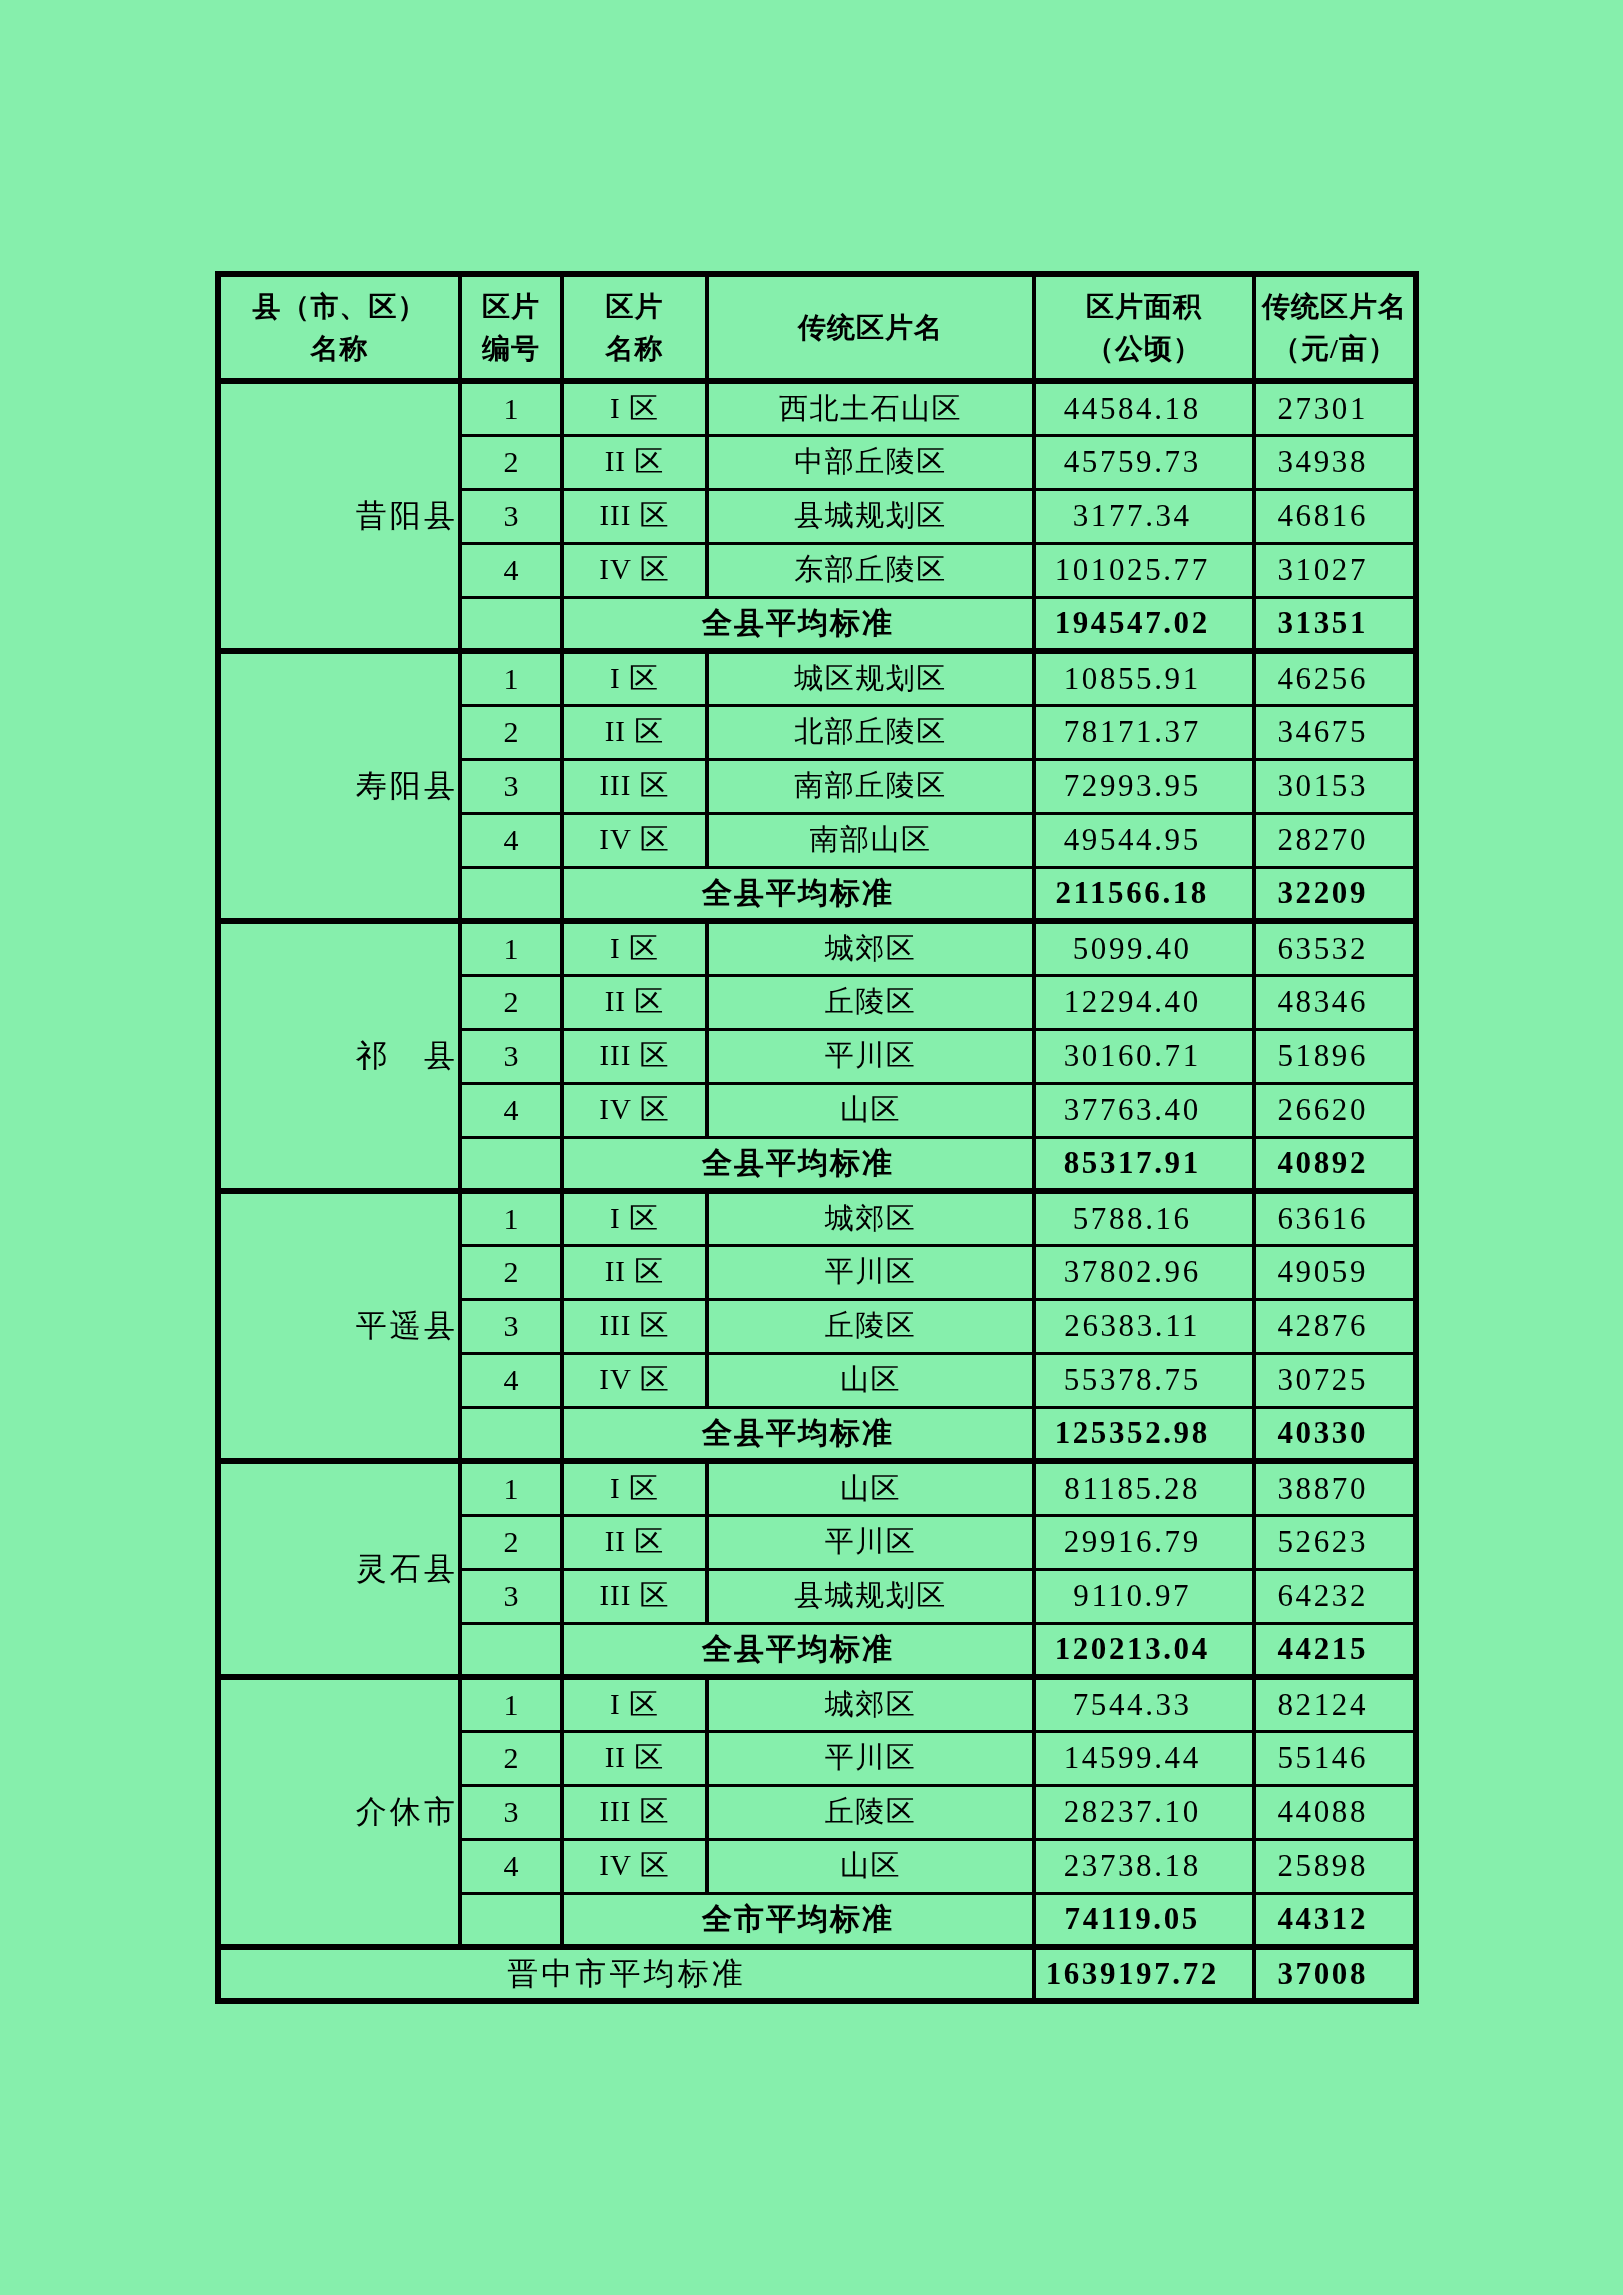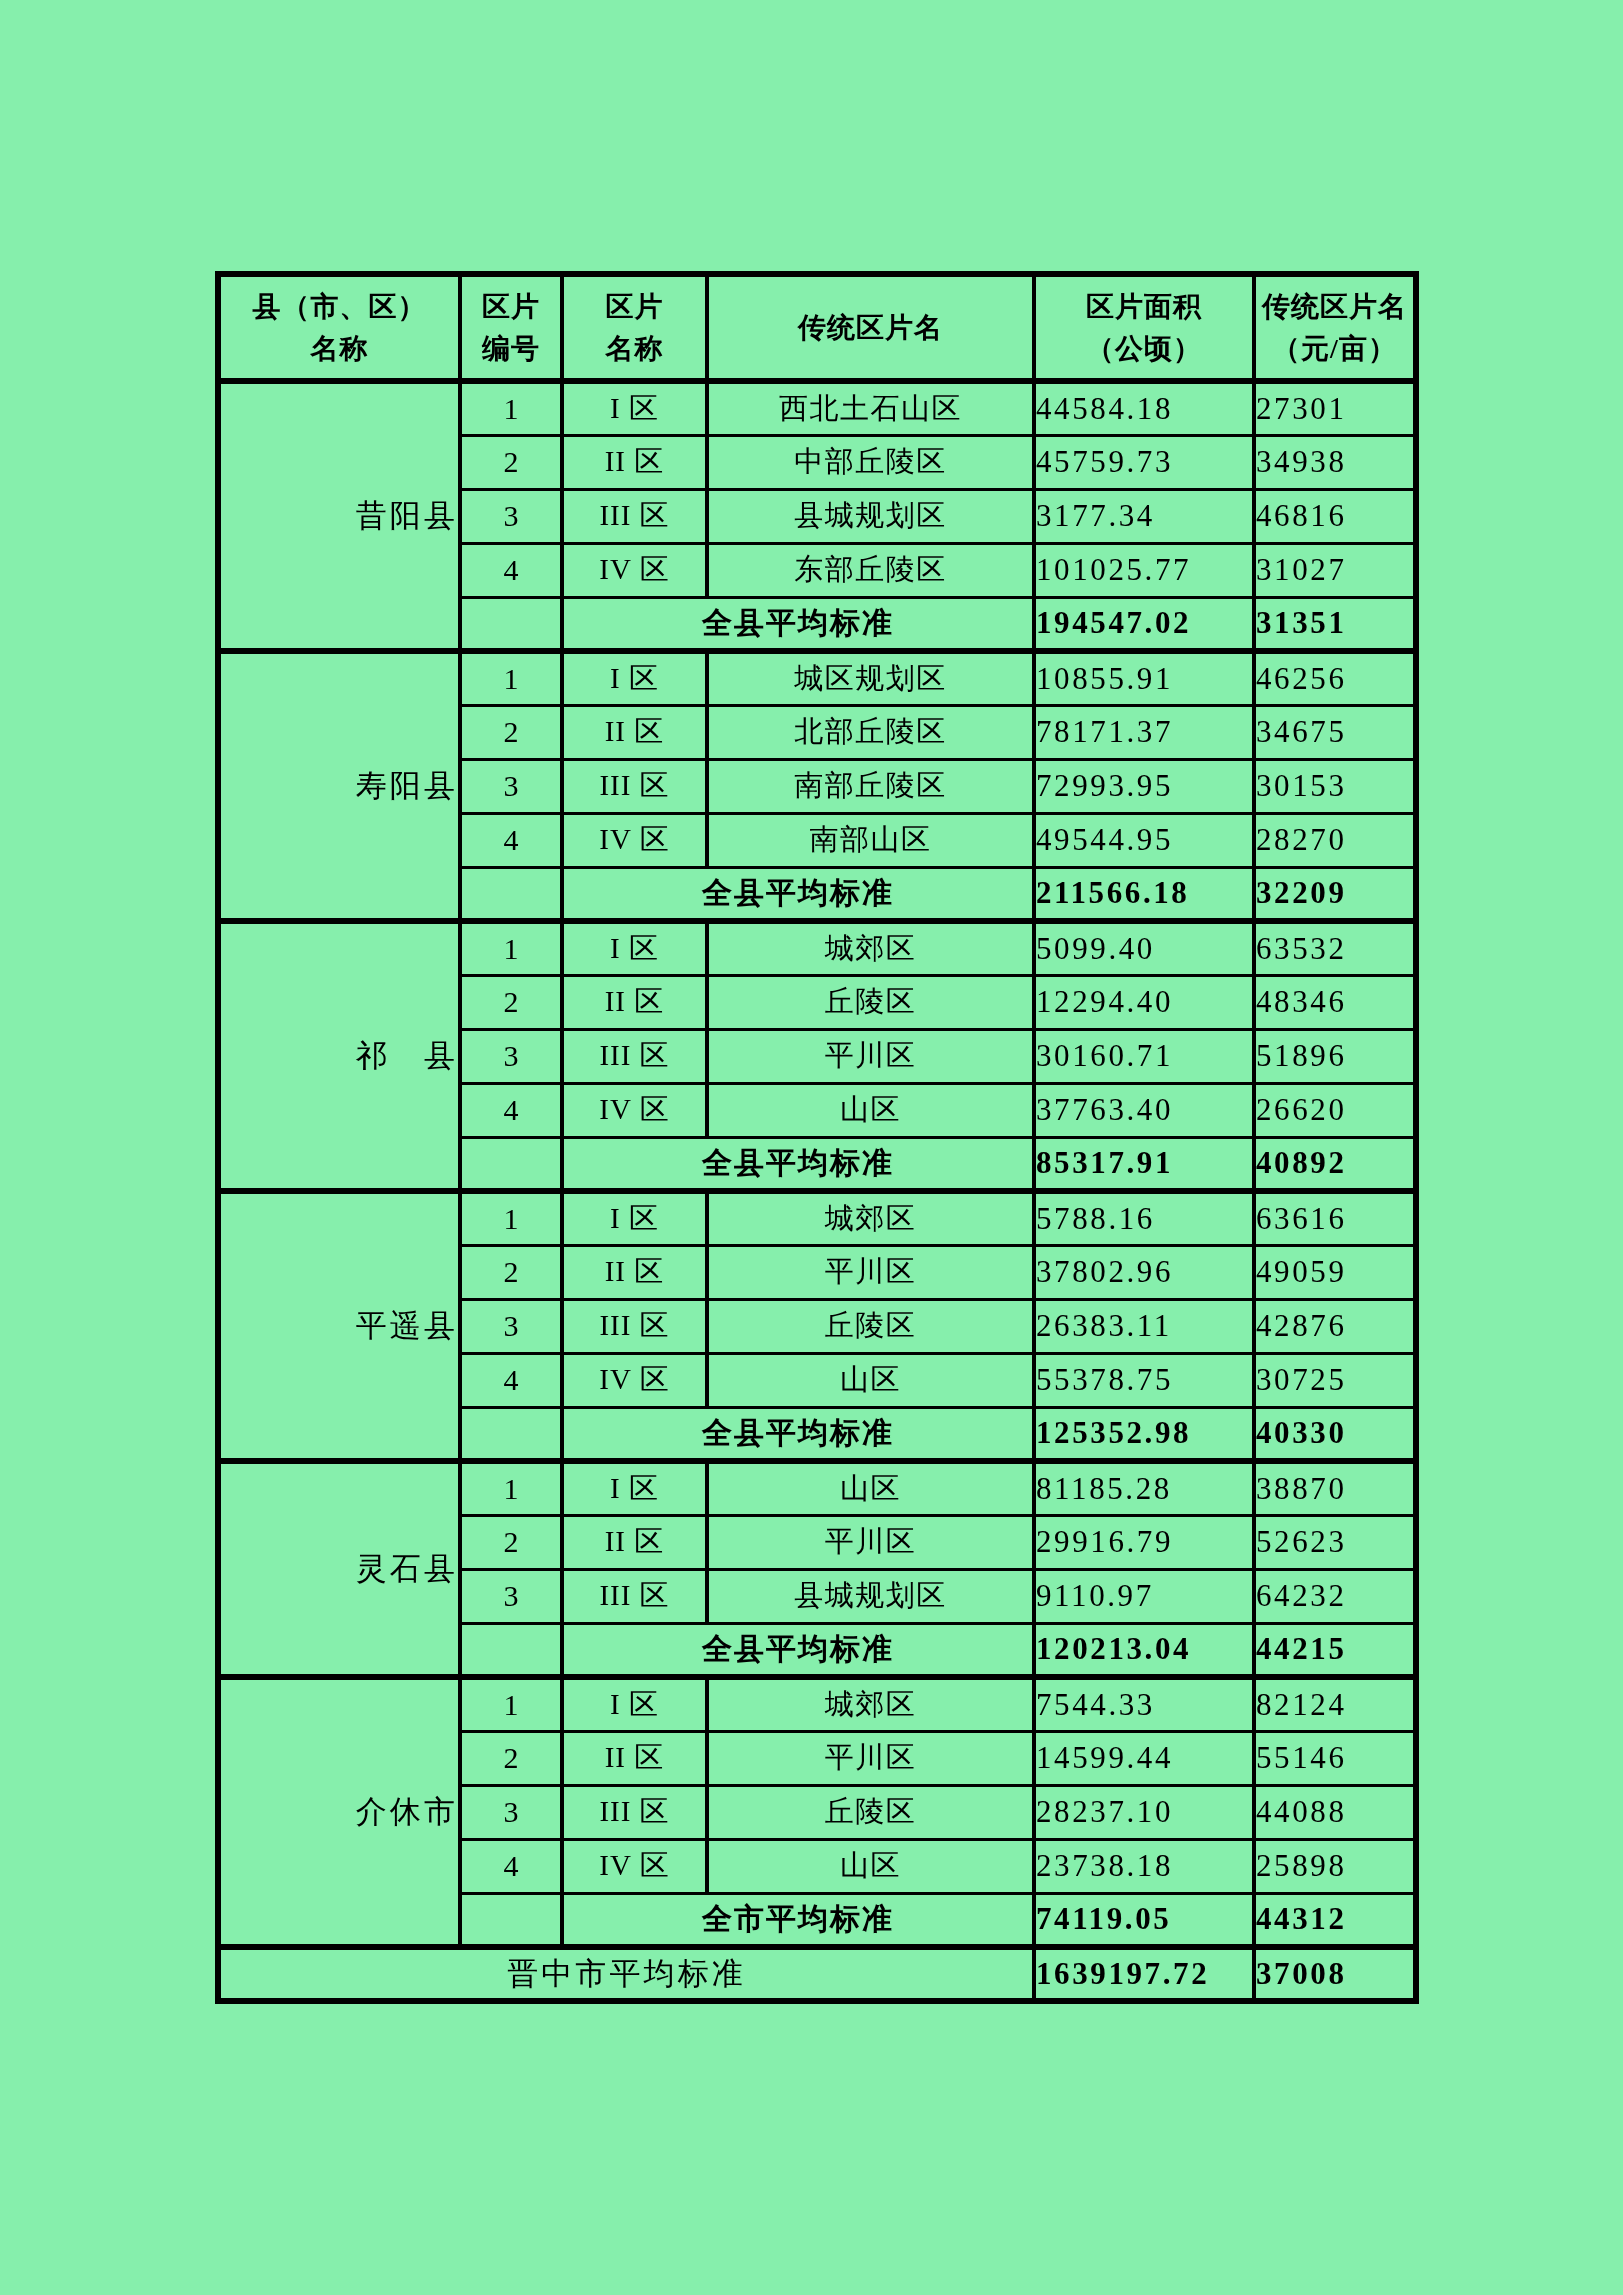--- a/index.html
+++ b/index.html
@@ -48,21 +48,21 @@
     letter-spacing: 3.1px;
     border-bottom-width: 6.1px;
     white-space: pre;
     text-align: right;
   }
   td.no { font-size: 30px; }
   td.zname { font-size: 29px; letter-spacing: 1px; white-space: pre; }
   td.trad { font-size: 29px; letter-spacing: 1.5px; }
   td.num {
     font-size: 31px;
-    text-align: left;
+    text-align: center;
     padding-right: 23.5px;
     letter-spacing: 2.6px;
   }
   tr.avg td { border-bottom-width: 6.1px; }
   td.avglabel { font-weight: bold; font-size: 30px; letter-spacing: 2px; }
   tr.avg td.num { font-weight: bold; }
   tr.total td { border-bottom-width: 6.1px; }
   td.totallabel { font-weight: normal; font-size: 31px; letter-spacing: 3.1px; }
   tr.total td.num { font-weight: bold; }
 </style>

